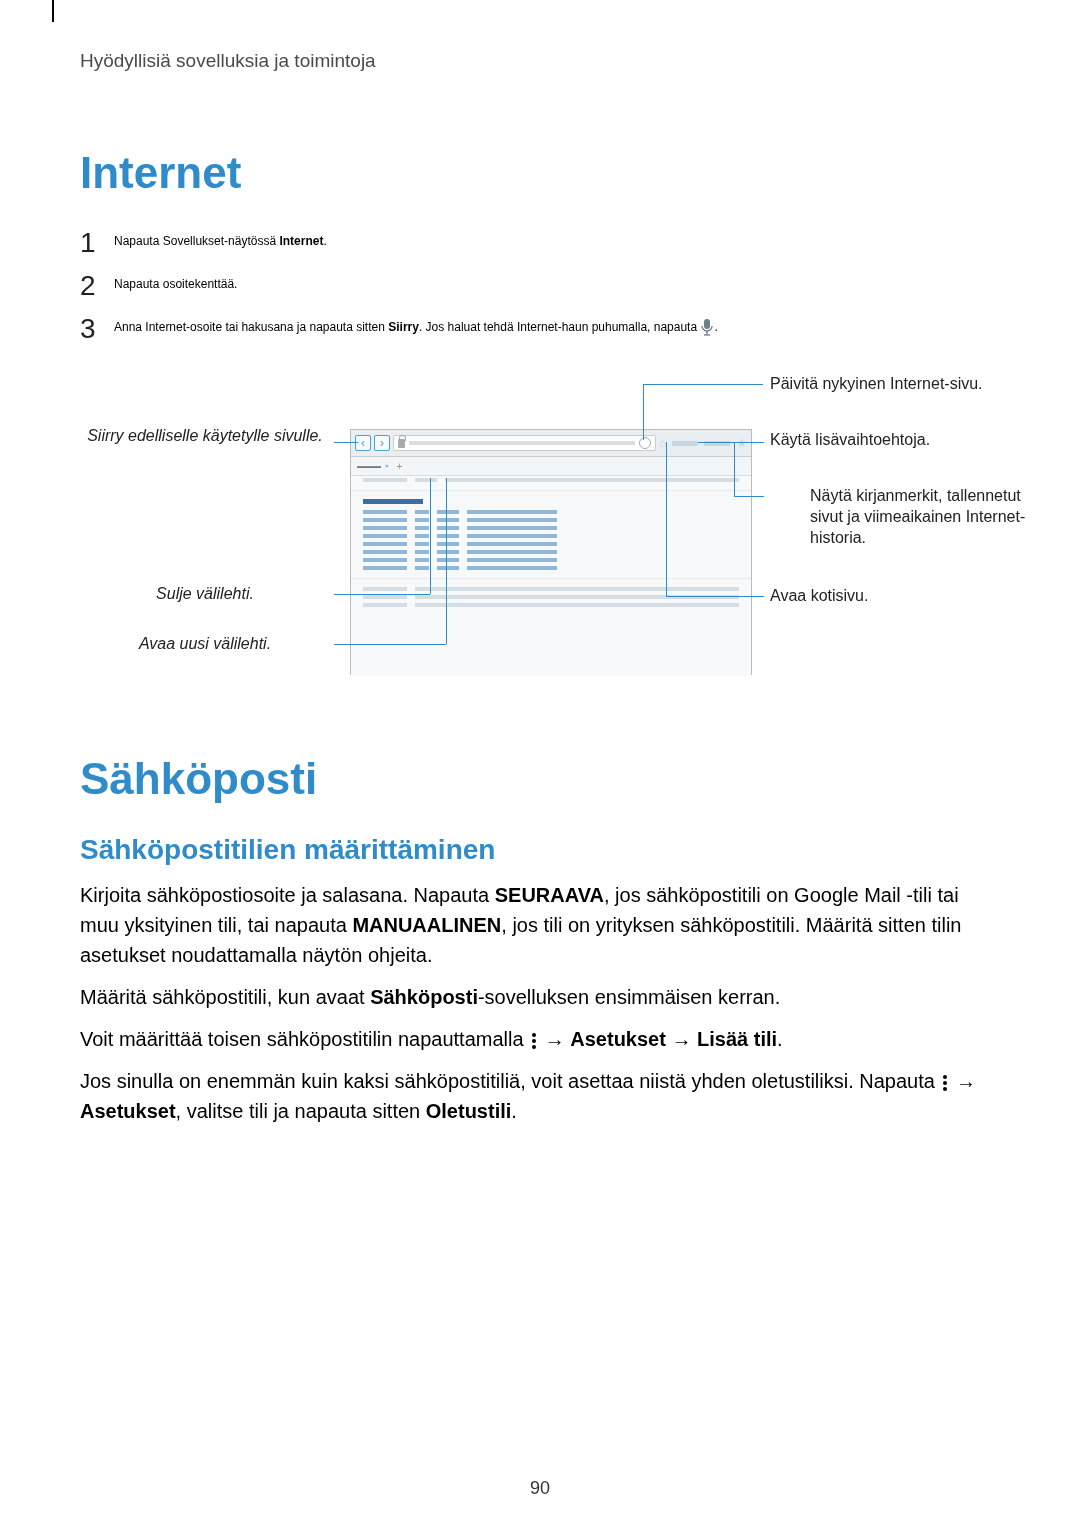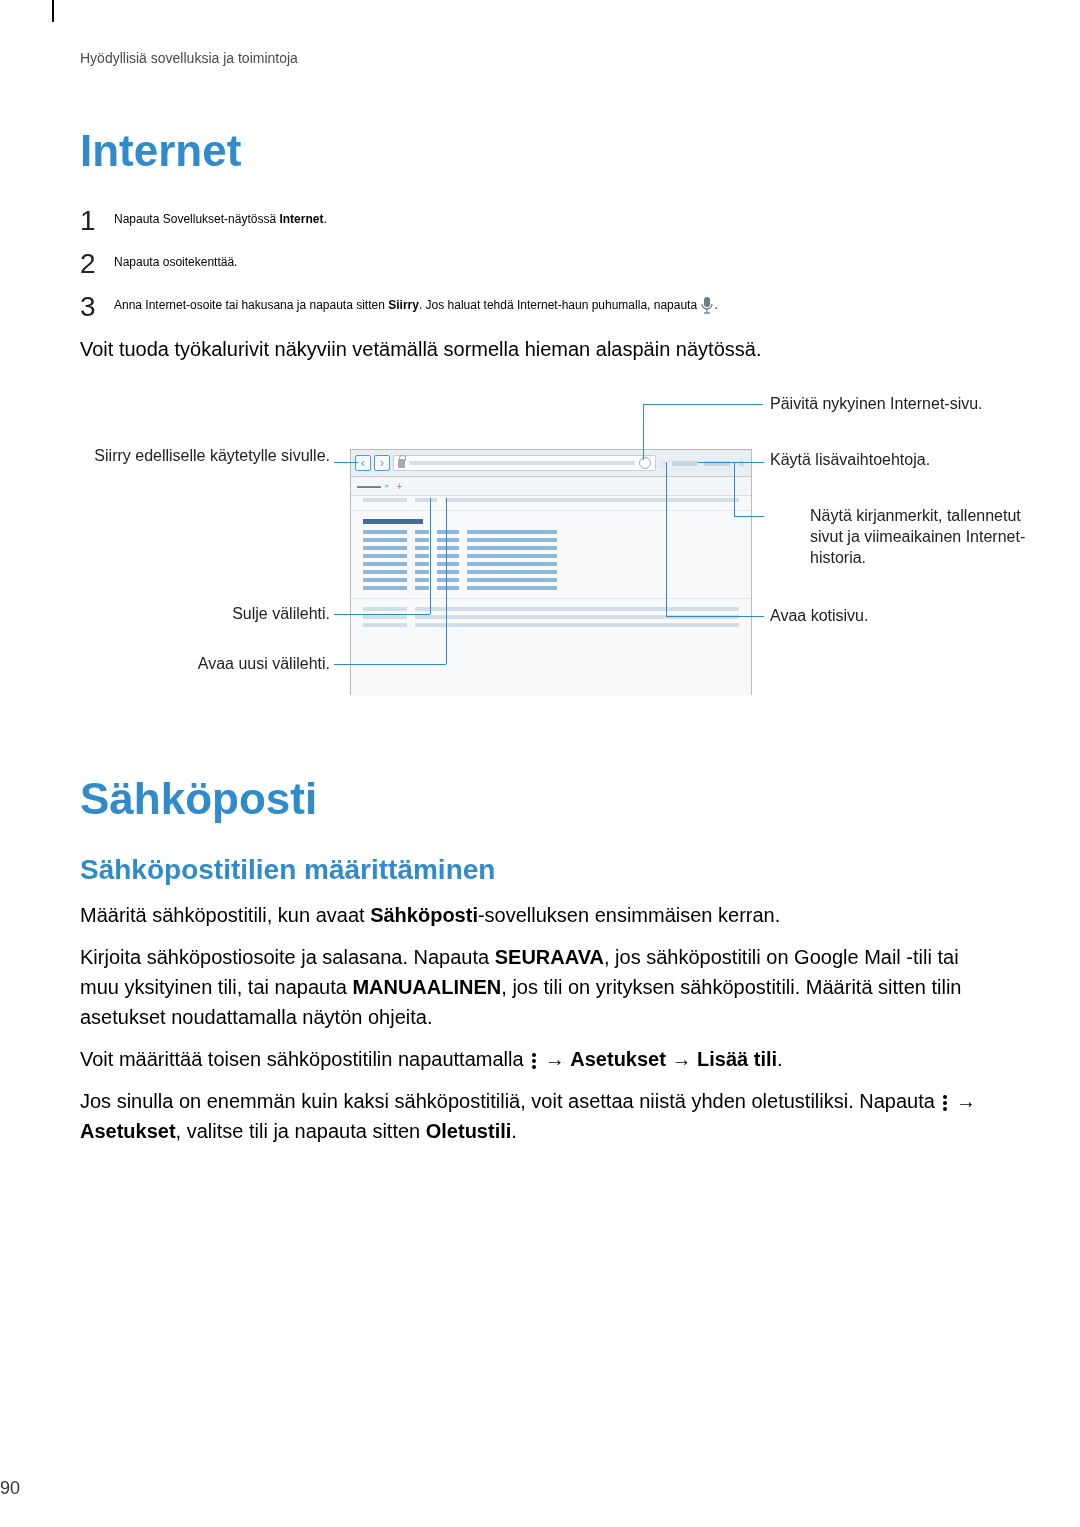--- a/index.html
+++ b/index.html
@@ -18,24 +18,24 @@
   }
   .top-border-tick {
     position: absolute;
     left: 52px;
     top: 0;
     width: 0;
     height: 22px;
     border-left: 2px solid #000;
   }
   .header-line {
-    font-size: 14px;
+    font-size: 19px;
     color: #4a4a4a;
     margin-top: 10px;
-    margin-bottom: 60px;
+    margin-bottom: 76px;
   }
   .h1 {
     font-size: 44px;
     color: #2f8bc9;
     font-weight: bold;
     margin: 0 0 30px 0;
   }
   .ol {
     list-style: none;
     padding: 0;
@@ -137,34 +137,34 @@
   .c1{width:44px;} .c2{width:22px;} .c3{width:14px;} .c4{width:90px;}
   .row.blue .cell { background:#8fb8d8; }
   .divider { height:1px; background:#e3e9ee; margin:6px 0; }
 
   .callout {
     position:absolute;
     font-size:16px;
     color:#222;
     line-height:1.3;
   }
-  .callout.left { text-align:right; }
+  .callout.left { text-align:center;font-style:italic; }
   .callout.right { text-align:left; }
   .lead {
     position:absolute;
     background:#2f8bc9;
     height:1px;
   }
   .lead.v { width:1px; height:auto; }
 
   .page-num {
     position:absolute;
     bottom:28px;
     left:0; right:0;
-    text-align:left;
+    text-align:center;
     font-size:18px;
     color:#333;
   }
 </style>
 </head>
 <body>
 
 <div class="top-border-tick"></div>
 
 <div class="page">
@@ -190,21 +190,20 @@
         <span>Anna Internet-osoite tai hakusana ja napauta sitten </span><strong>Siirry</strong><span>. Jos haluat tehdä Internet-haun puhumalla, napauta </span><span class="mic-icon"><svg viewBox="0 0 14 18">
               <rect x="4" y="1" width="6" height="10" rx="3" fill="#6b7c8a"></rect>
               <path d="M2 8 a5 5 0 0 0 10 0" stroke="#6b7c8a" stroke-width="1.3" fill="none"></path>
               <line x1="7" y1="13" x2="7" y2="17" stroke="#6b7c8a" stroke-width="1.3"></line>
               <line x1="4" y1="17" x2="10" y2="17" stroke="#6b7c8a" stroke-width="1.3"></line>
             </svg></span><span>.</span>
       </span>
     </li>
   </ol>
 
-  <p class="body-p">Voit tuoda työkalurivit näkyviin vetämällä sormella hieman alaspäin näytössä.</p>
 
   <div class="figure-wrap">
 
     <div class="device-shot">
       <div class="toolbar">
         <div class="nav-btn back"></div>
         <div class="nav-btn fwd"></div>
         <div class="addr-bar">
           <div class="lock"></div>
           <div class="addr-txt"></div>
@@ -327,25 +326,25 @@
     <div class="lead v" style="left:586px; top:68px; height:154px;"></div>
 
   </div>
 
   <h1 class="h1" style="margin-top:20px;">Sähköposti</h1>
 
   <h2 style="font-size:28px; color:#2f8bc9; font-weight:bold; margin:8px 0 14px 0;">Sähköpostitilien määrittäminen</h2>
 
 
   <p class="body-p">
+    <span>Kirjoita sähköpostiosoite ja salasana. Napauta </span><strong>SEURAAVA</strong><span>, jos sähköpostitili on Google Mail -tili tai muu yksityinen tili, tai napauta </span><strong>MANUAALINEN</strong><span>, jos tili on yrityksen sähköpostitili. Määritä sitten tilin asetukset noudattamalla näytön ohjeita.</span>
+  </p>
+
+  <p class="body-p">
     <span>Määritä sähköpostitili, kun avaat </span><strong>Sähköposti</strong><span>-sovelluksen ensimmäisen kerran.</span>
-  </p>
-
-  <p class="body-p">
-    <span>Kirjoita sähköpostiosoite ja salasana. Napauta </span><strong>SEURAAVA</strong><span>, jos sähköpostitili on Google Mail -tili tai muu yksityinen tili, tai napauta </span><strong>MANUAALINEN</strong><span>, jos tili on yrityksen sähköpostitili. Määritä sitten tilin asetukset noudattamalla näytön ohjeita.</span>
   </p>
 
   <p class="body-p">
     <span>Voit määrittää toisen sähköpostitilin napauttamalla </span><span class="kebab-icon"><span></span><span></span><span></span></span><span> → </span><strong>Asetukset</strong><span> → </span><strong>Lisää tili</strong><span>.</span>
   </p>
 
   <p class="body-p">
     <span>Jos sinulla on enemmän kuin kaksi sähköpostitiliä, voit asettaa niistä yhden oletustiliksi. Napauta </span><span class="kebab-icon"><span></span><span></span><span></span></span><span> → </span><strong>Asetukset</strong><span>, valitse tili ja napauta sitten </span><strong>Oletustili</strong><span>.</span>
   </p>
 

